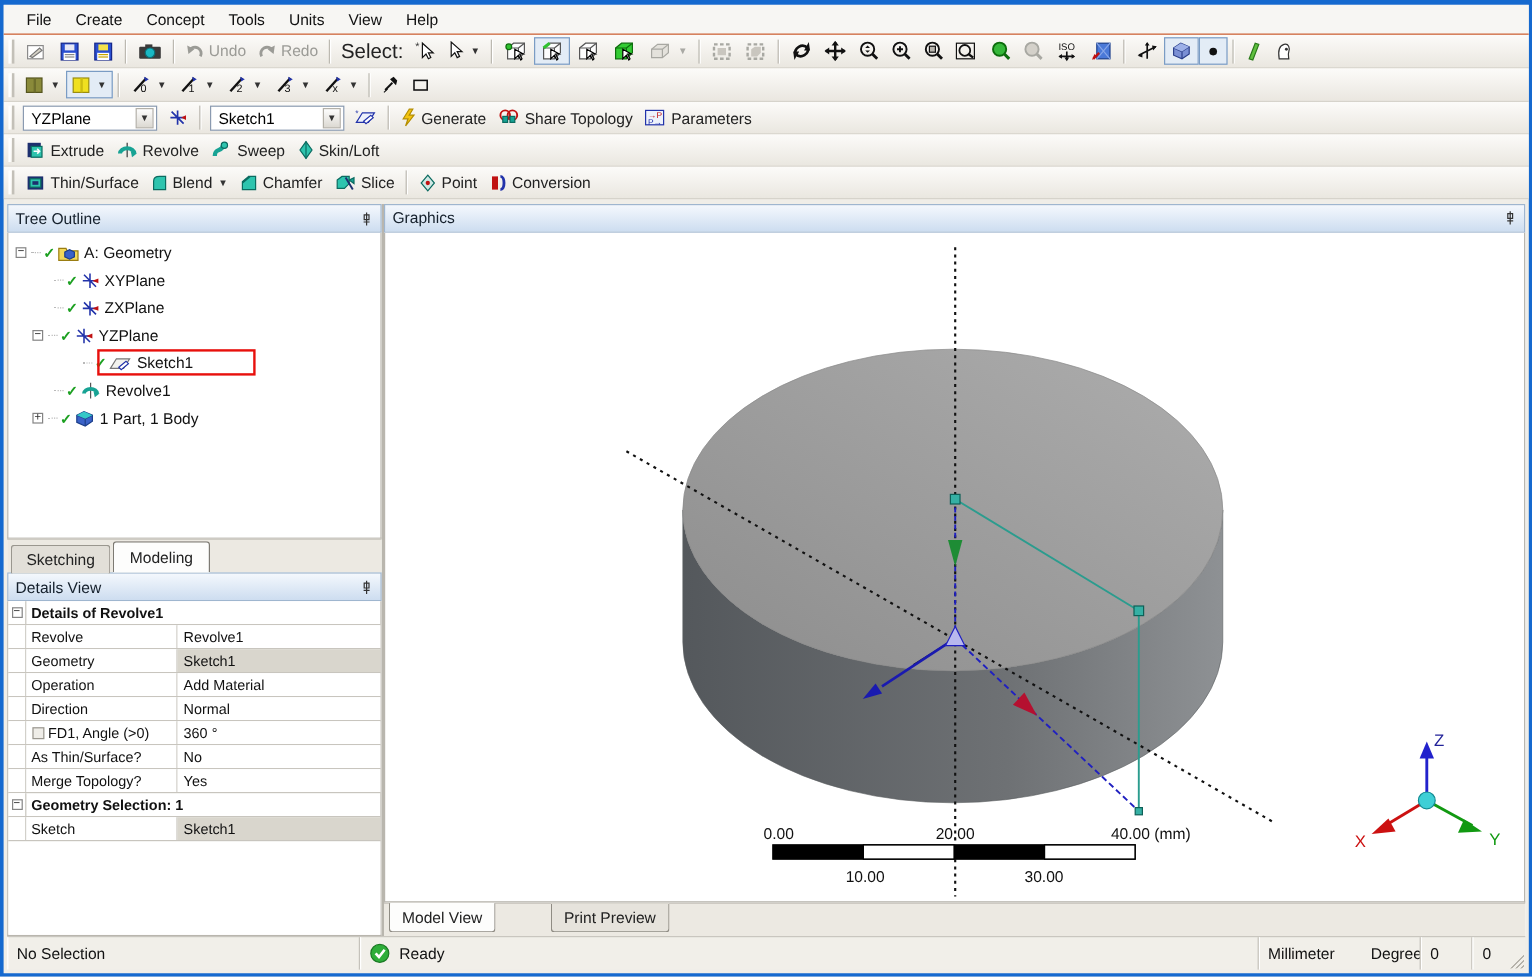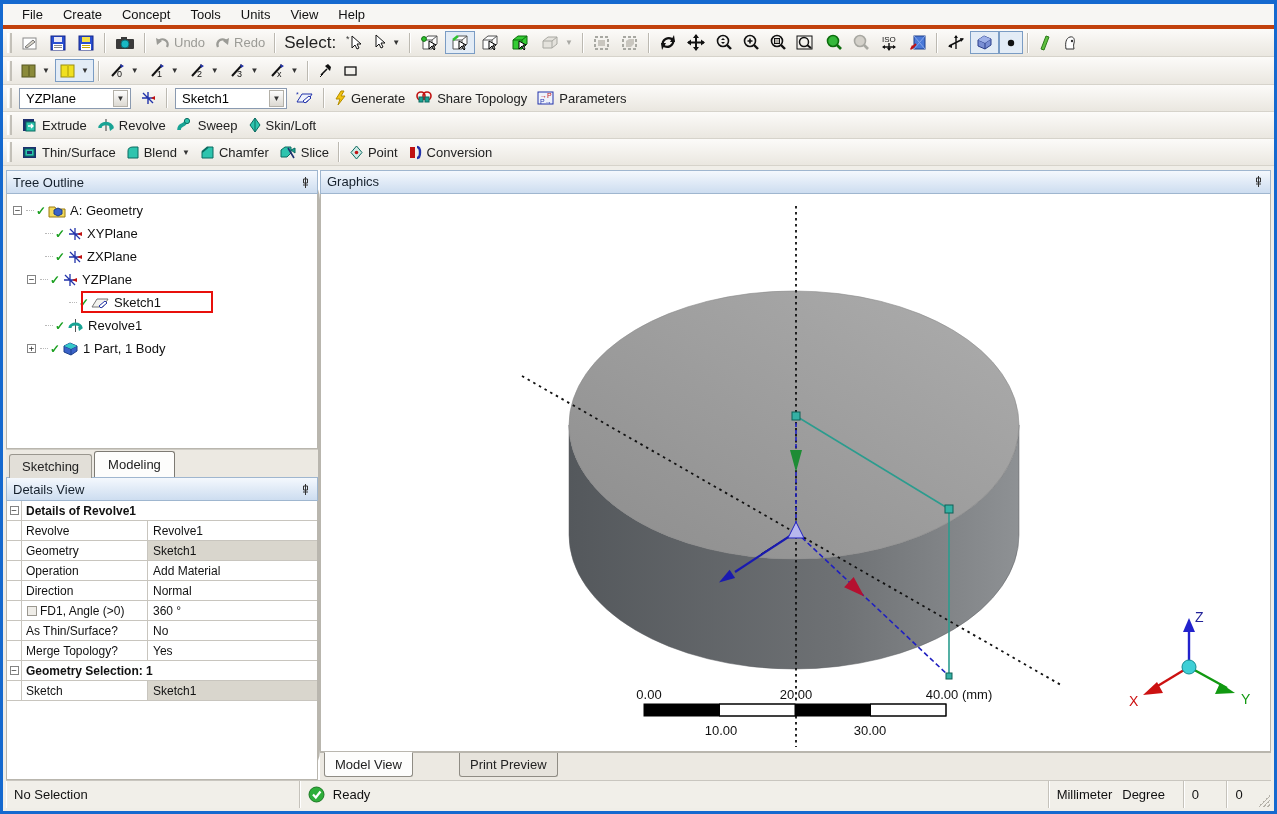--- a/index.html
+++ b/index.html
@@ -4,39 +4,39 @@
 <style>
   * { box-sizing: border-box; margin: 0; padding: 0; }
   html,body { width:1277px; height:814px; font-family:"Liberation Sans", sans-serif; }
   #win {
     position:relative; width:1277px; height:814px; background:#f0eee8;
     border-left:3px solid #1569cf; border-right:3px solid #1569cf;
     border-top:4px solid #1569cf; border-bottom:3px solid #1569cf;
     overflow:hidden;
   }
   
-  .menubar { height:25px; background:#f7f6f3; display:flex; align-items:center; padding-left:10px; gap:2px; border-bottom:4px solid #c2410c;}
+  .menubar { height:25px; background:#f7f6f3; display:flex; align-items:center; padding-left:10px; gap:2px; border-bottom:1px solid #c2410c;}
   .menu-item { font-size:13px; color:#111; padding:3px 9px; cursor:default;}
   
   .tbrow { display:flex; align-items:center; background:linear-gradient(#fcfbf9,#eae7e0); border-bottom:1px solid #d6d3cb; padding:0 2px;}
   .tb1{height:28px}.tb2{height:28px}.tb3{height:27px}.tb4{height:27px}.tb5{height:27px}
   .grip { width:5px; height:20px; border-left:2px solid #fff; border-right:2px solid #c3c0b8; margin:0 4px 0 2px;}
   .sep { width:2px; height:20px; border-left:1px solid #bcb9b1; border-right:1px solid #fff; margin:0 4px;}
   .tb { height:23px; min-width:24px; display:inline-flex; align-items:center; justify-content:center; gap:4px; padding:1px 4px; font-size:13px; color:#222; border:1px solid transparent; cursor:default;}
   .tb.pressed { border:1px solid #7a9cc4; background:#e3ecf6;}
   .tb.disabled { color:#9b9b96;}
   .tb svg { display:block;}
   .caret { font-size:8px; color:#333; margin-left:1px;}
   .caret.dis { color:#a9a9a4;}
   .lbl { font-size:17px; color:#222;}
   .combo { width:112px; height:21px; background:#fff; border:1px solid #8a9ab0; display:flex; align-items:center; justify-content:space-between; padding:0 2px 0 6px; font-size:13px; margin:0 3px;}
   .combo .cbtn { width:15px; height:17px; background:linear-gradient(#fdfdfd,#dcd9d2); border:1px solid #b3b0a8; font-size:8px; display:flex; align-items:center; justify-content:center; color:#333;}
   
   #main { position:absolute; left:3px; right:3px; top:166px; bottom:31px; display:flex; background:#fff;}
-  #left { width:320px; border-right:2px solid #b9b6ae; display:flex; flex-direction:column; background:#fff;border-radius:30px;}
+  #left { width:320px; border-right:2px solid #b9b6ae; display:flex; flex-direction:column; background:#fff;}
   .panel-hdr { height:24px; background:linear-gradient(#f4f8fd,#cdddf0); border:1px solid #9fb6cf; display:flex; align-items:center; justify-content:space-between; padding:0 6px; font-size:13px; color:#15202c;}
   .pin { width:11px; height:13px;}
   
   #tree { height:255px; background:#fff; border:1px solid #b9b6ae; border-top:none; padding-top:5px; overflow:hidden;}
   .trow { position:relative; height:23px; display:flex; align-items:center; font-size:13px; color:#111; cursor:default;}
   .expander { width:9px; height:9px; background:#fff; border:1px solid #848484; display:inline-flex; align-items:center; justify-content:center; font-size:9px; line-height:7px; color:#333; margin-right:4px; font-family:"DejaVu Sans Mono",monospace;}
   .dots { border-top:1px dotted #b9b9b9; width:8px; margin-right:2px;}
   .chk { color:#1ca021; font-size:12px; font-weight:bold; margin-right:2px;}
   .ticon { margin-right:4px; display:inline-flex;}
   .redbox { position:absolute; border:2px solid #e8100c; pointer-events:none;}
@@ -758,21 +758,21 @@
     <div class="ssec" style="width:298px;">
       <span>No Selection</span>
     </div>
     <div class="ssec" style="width:760px;">
       <svg width="17" height="17" style="margin-right:8px;">
           <circle cx="8.5" cy="8.5" r="7.5" fill="#2eae3a" stroke="#1b7a24"></circle>
           <path d="M5 8.5 L7.8 11.5 L12.5 5.5" fill="none" stroke="#fff" stroke-width="2.2"></path>
         </svg>
       <span>Ready</span>
     </div>
-    <div class="ssec" style="width:137px; gap:10px;">
+    <div class="ssec" style="width:137px; gap:30px;">
       <span>Millimeter</span>
       <span>Degree</span>
     </div>
     <div class="ssec" style="width:44px;">
       <span>0</span>
     </div>
     <div class="ssec" style="width:44px; border-right:none;">
       <span>0</span>
     </div>
     <div class="grip2"></div>

